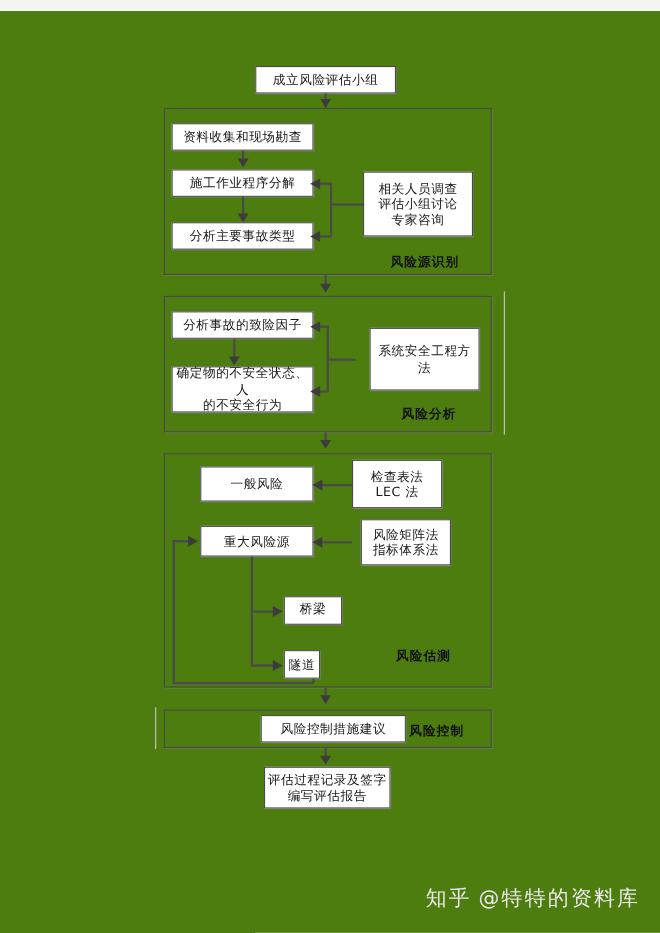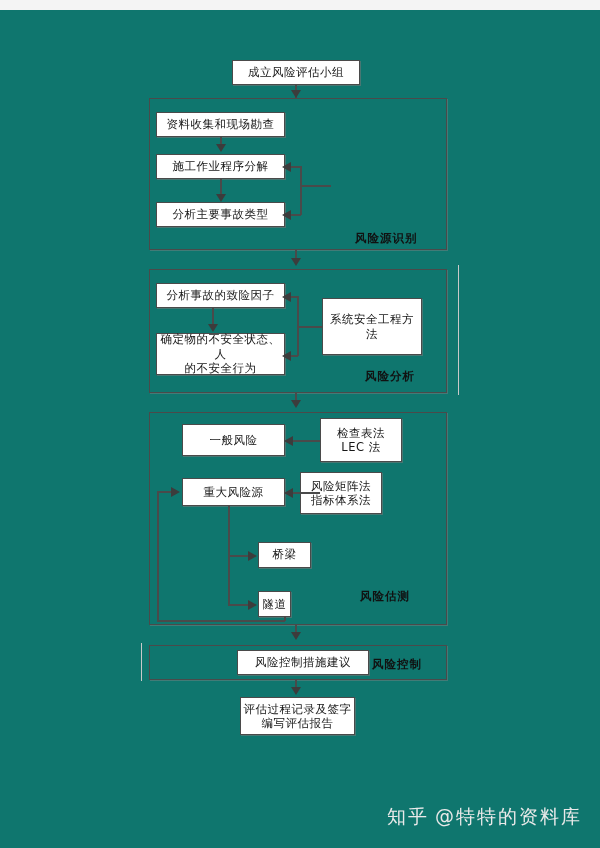--- a/index.html
+++ b/index.html
@@ -1,21 +1,21 @@
 <!DOCTYPE html>
 <html><head>
 <meta charset="utf-8">
 <style>
   html,body{margin:0;padding:0;background:#ffffff;}
   body{
     width:600px;height:848px;position:relative;overflow:hidden;
     font-family:"DejaVu Sans","Liberation Sans",sans-serif;
     color:#1b1b1b;
   }
-  .page{position:absolute;inset:0;background:#0f766e;}
+  .page{position:absolute;inset:0;background:#4d7c0f;}
 
   
   .node{
     position:absolute;box-sizing:border-box;
     border:1.5px solid #4a4a4a;background:#ffffff;
     display:flex;align-items:center;justify-content:center;
     text-align:center;line-height:1.25;
     font-size:11.5px;letter-spacing:.5px;color:#171717;
     box-shadow:1px 1px 0 rgba(120,120,120,.55);
   }
@@ -76,20 +76,25 @@
   <div class="node" style="left:156px;top:112px;width:129px;height:25px;">资料收集和现场勘查</div>
   <div class="vline" style="left:220px;top:137px;height:13px;"></div>
   <div class="arrow-down" style="left:216px;top:144px;"></div>
 
   <div class="node" style="left:156px;top:154px;width:129px;height:25px;">施工作业程序分解</div>
   <div class="vline" style="left:220px;top:179px;height:21px;"></div>
   <div class="arrow-down" style="left:216px;top:194px;"></div>
 
   <div class="node" style="left:156px;top:202px;width:129px;height:25px;">分析主要事故类型</div>
 
+  <div class="node multi" style="left:330px;top:156px;width:100px;height:59px;">
+    <span>相关人员调查</span>
+    <span>评估小组讨论</span>
+    <span>专家咨询</span>
+  </div>
 
   <div class="hline" style="left:300px;top:185px;width:31px;"></div>
   <div class="vline" style="left:300px;top:166px;height:49px;"></div>
   <div class="hline" style="left:289px;top:166px;width:12px;"></div>
   <div class="arrow-left" style="left:282px;top:162px;"></div>
   <div class="hline" style="left:289px;top:214px;width:12px;"></div>
   <div class="arrow-left" style="left:282px;top:210px;"></div>
 
   <div class="stage-label" style="left:355px;top:231px;">风险源识别</div>
 
@@ -101,21 +106,21 @@
 
   <div class="node" style="left:156px;top:283px;width:129px;height:25px;">分析事故的致险因子</div>
   <div class="vline" style="left:212px;top:308px;height:22px;"></div>
   <div class="arrow-down" style="left:208px;top:324px;"></div>
 
   <div class="node multi" style="left:156px;top:333px;width:129px;height:42px;">
     <span>确定物的不安全状态、人</span>
     <span>的不安全行为</span>
   </div>
 
-  <div class="node multi" style="left:322px;top:298px;width:100px;height:57px;">
+  <div class="node multi" style="left:336px;top:298px;width:100px;height:57px;">
     <span>系统安全工程方</span>
     <span>法</span>
   </div>
 
   <div class="hline" style="left:297px;top:326px;width:26px;"></div>
   <div class="vline" style="left:297px;top:296px;height:60px;"></div>
   <div class="hline" style="left:289px;top:296px;width:9px;"></div>
   <div class="arrow-left" style="left:282px;top:292px;"></div>
   <div class="hline" style="left:289px;top:355px;width:9px;"></div>
   <div class="arrow-left" style="left:282px;top:351px;"></div>
@@ -131,21 +136,21 @@
 
   <div class="node multi" style="left:320px;top:418px;width:82px;height:44px;">
     <span>检查表法</span>
     <span>LEC 法</span>
   </div>
   <div class="hline" style="left:292px;top:440px;width:28px;"></div>
   <div class="arrow-left" style="left:284px;top:436px;"></div>
 
   <div class="node" style="left:182px;top:478px;width:103px;height:28px;">重大风险源</div>
 
-  <div class="node multi" style="left:300px;top:472px;width:82px;height:42px;">
+  <div class="node multi" style="left:328px;top:472px;width:82px;height:42px;">
     <span>风险矩阵法</span>
     <span>指标体系法</span>
   </div>
   <div class="hline" style="left:292px;top:492px;width:28px;"></div>
   <div class="arrow-left" style="left:284px;top:488px;"></div>
 
   <div class="vline" style="left:228px;top:506px;height:98px;"></div>
   <div class="hline" style="left:228px;top:555px;width:23px;"></div>
   <div class="arrow-right" style="left:248px;top:551px;"></div>
   <div class="node" style="left:258px;top:542px;width:53px;height:26px;font-family:Liberation Mono, monospace;">桥梁</div>

